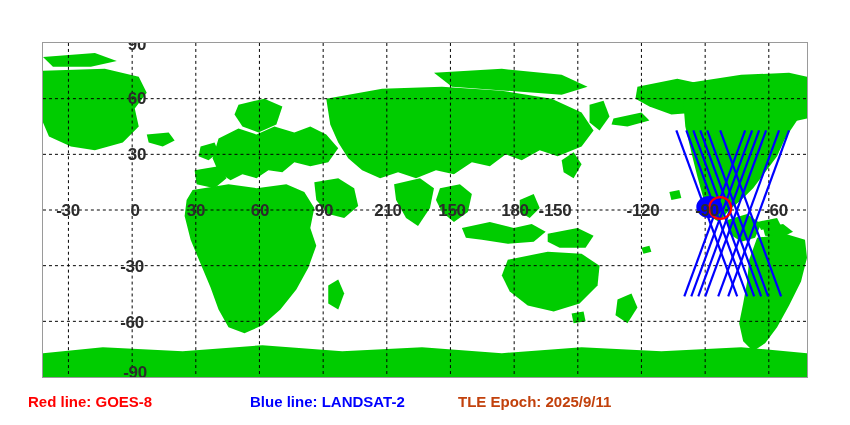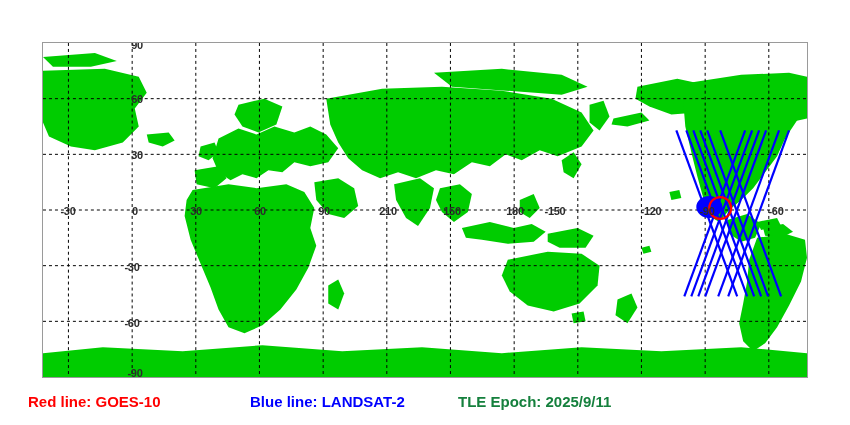--- a/index.html
+++ b/index.html
@@ -34,21 +34,21 @@
     top: 0;
     width: 100%;
     height: 100%;
     display: block;
   }
 
   
   .tick-label {
     position: absolute;
     font-family: "Liberation Sans", sans-serif;
-    font-size: 11px;
+    font-size: 17px;
     font-weight: bold;
     color: #2b2b2b;
     white-space: nowrap;
     transform: translate(-50%, -50%);
     letter-spacing: -0.3px;
     pointer-events: none;
   }
 
   
   #legend {
@@ -62,21 +62,21 @@
     position: absolute;
     top: 0;
     font-family: "Liberation Sans", sans-serif;
     font-size: 15px;
     font-weight: bold;
     white-space: nowrap;
     line-height: 20px;
   }
   #legend-red   { left: 28px;  color: #ff0000; }
   #legend-blue  { left: 250px; color: #0000ff; }
-  #legend-epoch { left: 458px; color: #15803d; }
+  #legend-epoch { left: 458px; color: #c2410c; }
 </style>
 </head>
 <body>
 
 <div id="map-panel">
 
   <svg id="map-svg" viewBox="0 0 766 336" preserveAspectRatio="none">
 
     <g fill="#00cc00" stroke="none">
 
@@ -184,29 +184,29 @@
 
   <div class="tick-label" style="left:25px;  top:168px;">-30</div>
   <div class="tick-label" style="left:92px;  top:168px;">0</div>
   <div class="tick-label" style="left:153px; top:168px;">30</div>
   <div class="tick-label" style="left:217px; top:168px;">60</div>
   <div class="tick-label" style="left:281px; top:168px;">90</div>
   <div class="tick-label" style="left:345px; top:168px;">210</div>
   <div class="tick-label" style="left:409px; top:168px;text-align:right;">150</div>
   <div class="tick-label" style="left:472px; top:168px;">180</div>
   <div class="tick-label" style="left:512px; top:168px;">-150</div>
-  <div class="tick-label" style="left:600px; top:168px;margin-left:8px;">-120</div>
+  <div class="tick-label" style="left:600px; top:168px;">-120</div>
   <div class="tick-label" style="left:664px; top:168px;">-90</div>
   <div class="tick-label" style="left:733px; top:168px;">-60</div>
 
   <div class="tick-label" style="left:94px; top:2px;">90</div>
   <div class="tick-label" style="left:94px; top:56px;">60</div>
   <div class="tick-label" style="left:94px; top:112px;">30</div>
   <div class="tick-label" style="left:89px; top:224px;">-30</div>
   <div class="tick-label" style="left:89px; top:280px;">-60</div>
   <div class="tick-label" style="left:92px; top:330px;">-90</div>
 </div>
 
 <div id="legend">
-  <span class="legend-entry" id="legend-red">Red line: GOES-10</span>
+  <span class="legend-entry" id="legend-red">Red line: GOES-8</span>
   <span class="legend-entry" id="legend-blue">Blue line: LANDSAT-2</span>
   <span class="legend-entry" id="legend-epoch">TLE Epoch: 2025/9/11</span>
 </div>
 
 </body></html>

